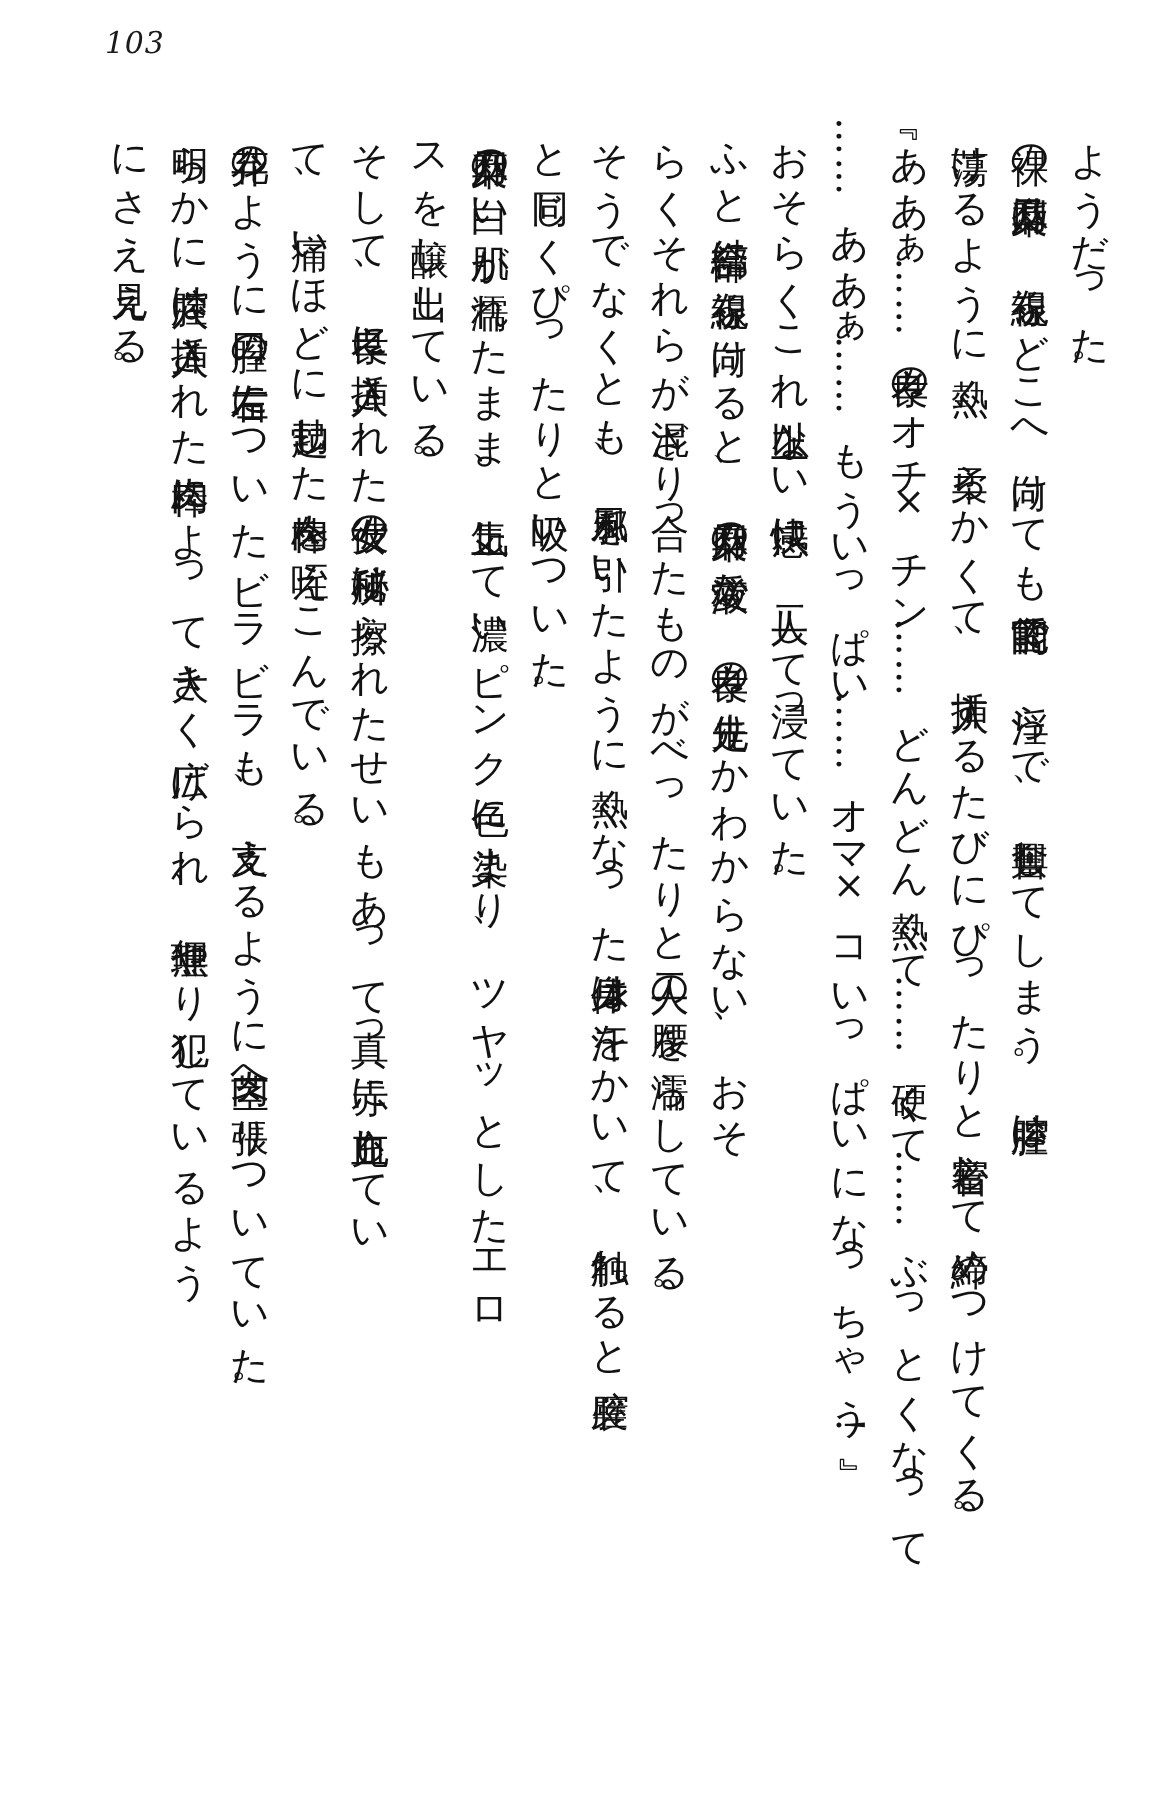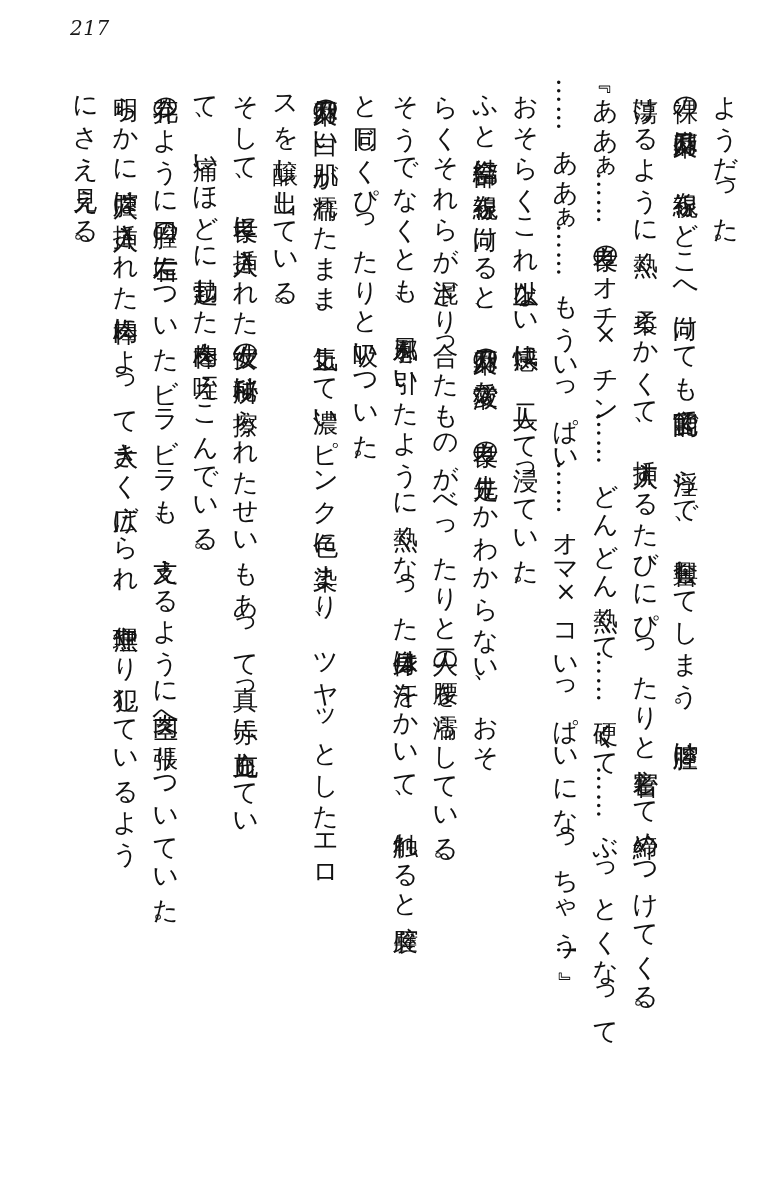--- a/index.html
+++ b/index.html
@@ -56,21 +56,21 @@
     font-family: "DejaVu Serif", "Liberation Serif", serif;
     white-space: pre;
     overflow: visible;
   }
 </style>
 </head>
 <body>
 
 <div class="page">
 
-  <div class="page-number">217</div>
+  <div class="page-number">103</div>
 
   <div class="text-block">
     <div class="tcol">ようだった。</div>
     <div class="tcol">裸の麻梨乃は、視線をどこへ向けても官能的で、淫らで、興奮してしまう。膣腔は</div>
     <div class="tcol">蕩けるように熱く、柔らかくて、挿入するたびにぴったりと密着して締めつけてくる。</div>
     <div class="tcol">『ああぁ……良孝のオチ×チン……どんどん熱くて……硬くて……ぶっとくなって</div>
     <div class="tcol">……ああぁ……もういっぱい……オマ×コいっぱいになっちゃう!』</div>
     <div class="tcol">おそらくこれ以上ない快感に、二人して浸っていた。</div>
     <div class="tcol">ふと結合部に視線を向けると、麻梨乃の愛液か、良孝の先走りかわからない、おそ</div>
     <div class="tcol">らくそれらが混ざり合ったものがべったりと二人の腰を濡らしている。</div>

